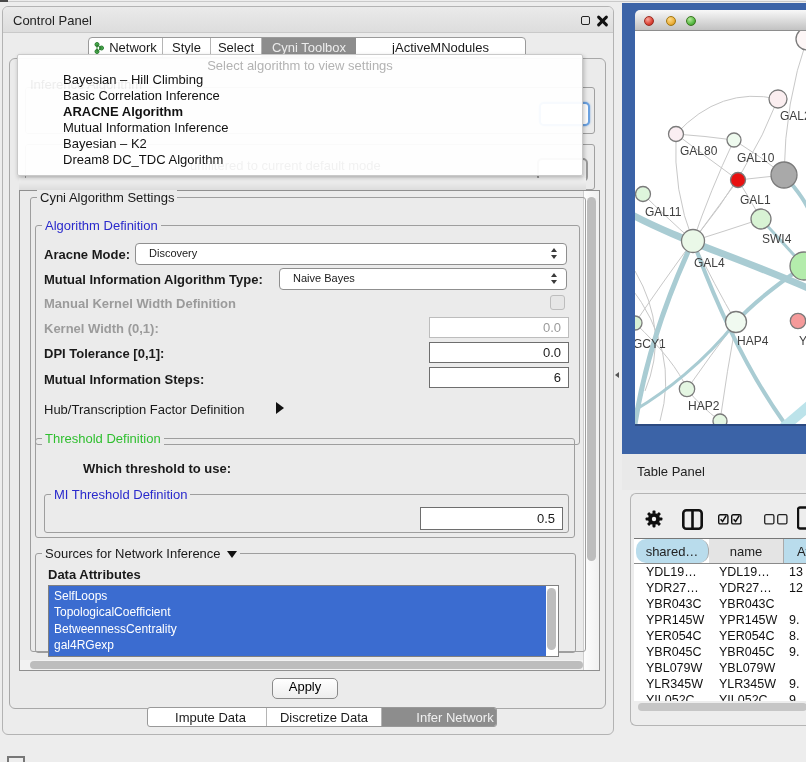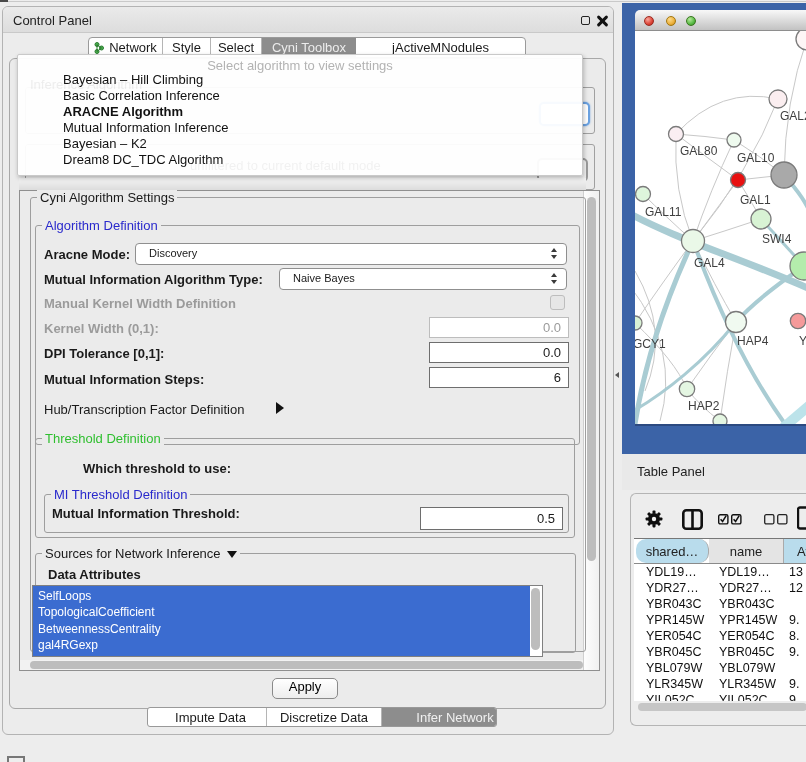--- a/index.html
+++ b/index.html
@@ -101,28 +101,27 @@
     <div class="abs" style="left:256px;top:211px;width:0;height:0;border-left:8px solid #111;border-top:6px solid transparent;border-bottom:6px solid transparent;"></div>
 
     <div class="tb" style="left:15px;top:247px;width:540px;height:100px;">
       <span class="tblbl" style="color:#2fbf2f;">Threshold Definition</span>
     </div>
     <div class="abs bold" style="left:63px;top:270px;">Which threshold to use:</div>
 
     <div class="tb" style="left:24px;top:303px;width:525px;height:39px;">
       <span class="tblbl" style="color:#2929cc;">MI Threshold Definition</span>
     </div>
-    <div class="abs bold" style="left:32px;top:315px;">Mutual Information Threshold:</div>
     <div class="fld" style="left:400px;top:316px;width:143px;height:23px;line-height:21px;">0.5</div>
 
     <div class="tb" style="left:15px;top:362px;width:541px;height:100px;">
       <span class="tblbl">Sources for Network Inference <span style="display:inline-block;width:0;height:0;border-top:7px solid #111;border-left:5px solid transparent;border-right:5px solid transparent;vertical-align:middle;margin-left:3px;"></span></span>
     </div>
     <div class="abs bold" style="left:28px;top:376px;">Data Attributes</div>
-    <div class="abs" style="left:12px;top:394px;width:511px;height:72px;background:#fff;border:1px solid #808080;">
+    <div class="abs" style="left:28px;top:394px;width:511px;height:72px;background:#fff;border:1px solid #808080;">
       <div class="abs" style="left:0px;top:0px;width:497px;height:70px;background:#3b6cd0;"></div>
       <div class="abs" style="left:5px;top:2px;color:#fff;font-size:12px;line-height:16.3px;">SelfLoops<br>TopologicalCoefficient<br>BetweennessCentrality<br>gal4RGexp</div>
       <div class="abs" style="right:2px;top:2px;width:9px;height:62px;background:#bdbdbd;border-radius:5px;"></div>
     </div>
   </div>
 
   <div class="abs" style="left:269px;top:671px;width:66px;height:21px;background:linear-gradient(#ffffff,#ededed);border:1px solid #8a8a8a;border-radius:5px;text-align:center;line-height:15px;color:#000;">Apply</div>
 
   <div class="abs" style="left:144px;top:700px;height:20px;display:flex;border:1px solid #999;border-radius:3px;overflow:hidden;background:#fff;font-size:13px;">
     <div style="width:112px;border-right:1px solid #b5b5b5;display:flex;align-items:center;justify-content:center;margin-left:7px;">Impute Data</div>

